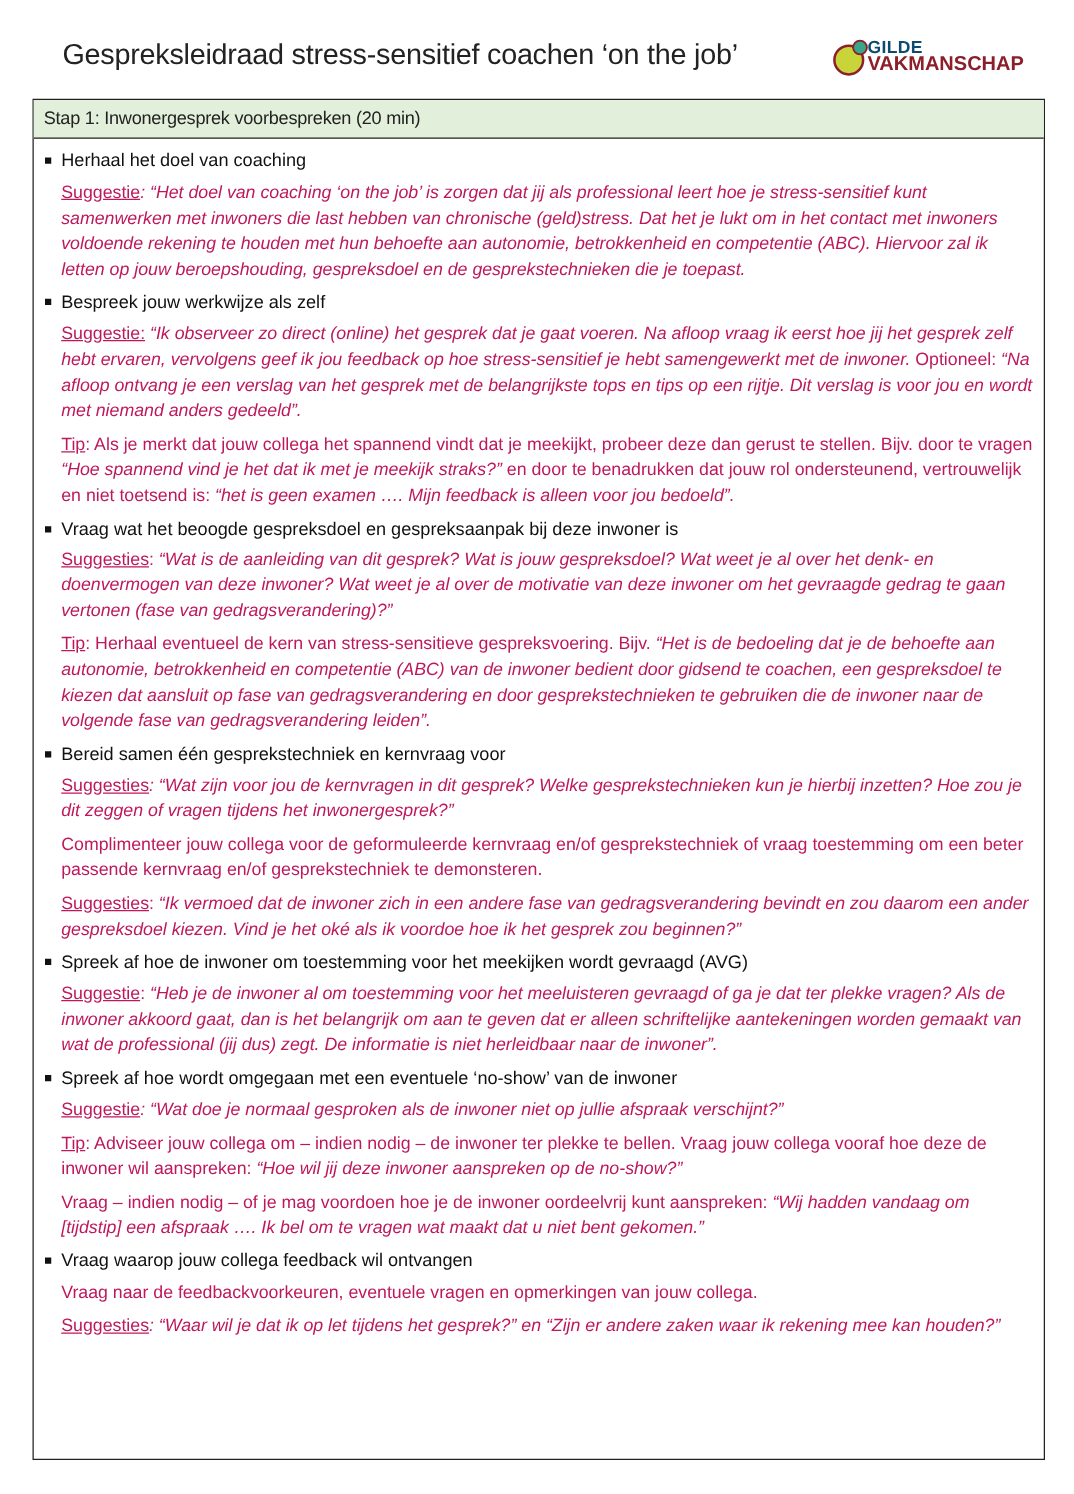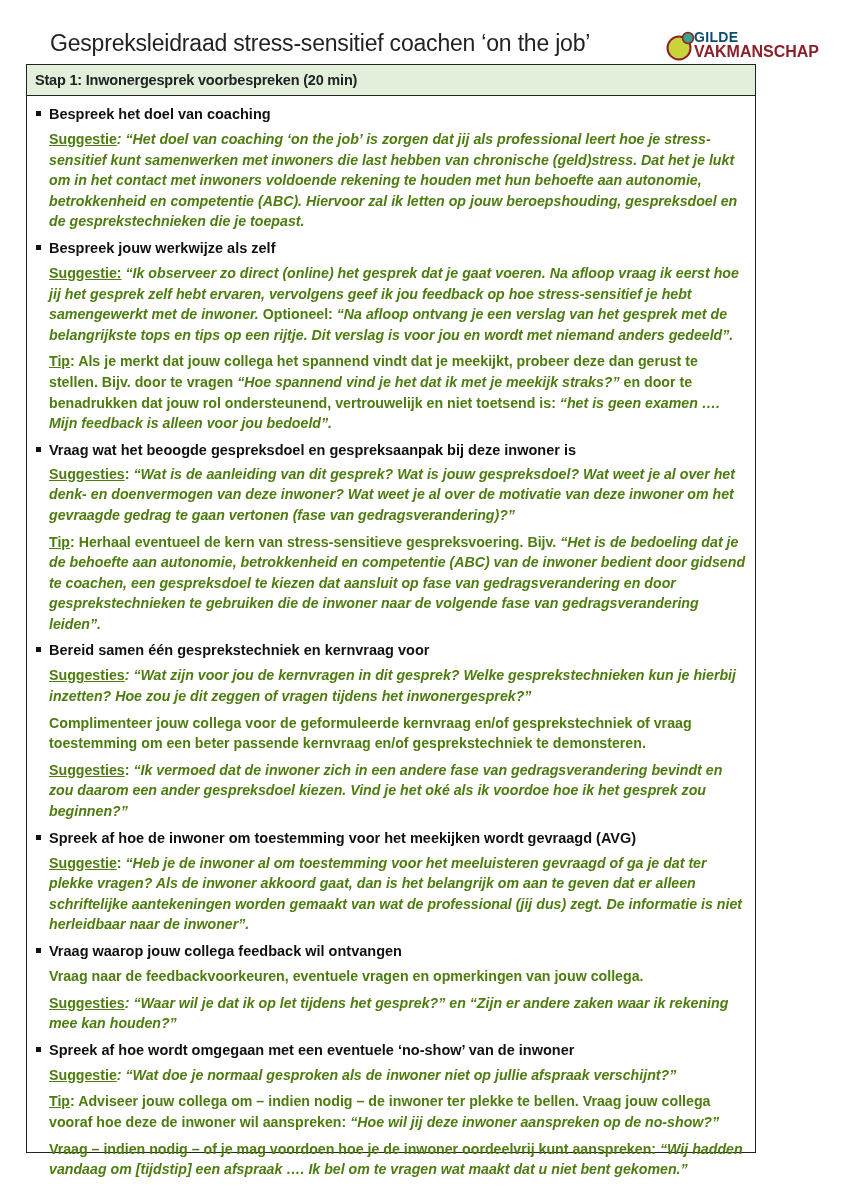--- a/index.html
+++ b/index.html
@@ -11,38 +11,38 @@
     position: absolute; left: 50px; top: 30px;
     font-size: 23px; font-weight: normal; color: #222;
     letter-spacing: -0.2px;
   }
   .logo { position: absolute; left: 666px; top: 28px; width: 170px; height: 40px; }
   .logo svg { position: absolute; left: 0; top: 0; }
   .logo .l1 { position: absolute; left: 28px; top: 1px; font-size: 14px; color: #0c4a6e; font-weight: bold; letter-spacing: 0.3px; }
   .logo .l2 { position: absolute; left: 28px; top: 15px; font-size: 16px; color: #8b1f2a; font-weight: bold; letter-spacing: 0px; }
 
   .box {
-    position: absolute; left: 26px; top: 64px; width: 730px; height: 1089px;
-    border: 1.5px solid #222; box-sizing: border-box; font-weight: bold;
+    position: absolute; left: 26px; top: 79px; width: 810px; height: 1089px;
+    border: 1.5px solid #222; box-sizing: border-box;
   }
   .box-header {
     height: 30px; background: #e2efda; border-bottom: 1.5px solid #222;
     font-size: 14.5px; line-height: 30px; padding-left: 8px; color: #222;
     letter-spacing: -0.2px;
   }
   .content { padding: 8px 8px 0 8px; font-size: 14.2px; line-height: 20.6px; }
   .section { margin-bottom: 6px; }
   .bullet {
     position: relative; padding-left: 14px; color: #111; font-size: 14.5px;
     margin-bottom: 5px; line-height: 20px;
   }
   .bullet::before {
     content: ""; position: absolute; left: 1px; top: 7px; width: 5px; height: 5px; background: #111;
   }
-  .para { padding-left: 14px; margin-bottom: 6px; color: #4d7c0f; }
+  .para { padding-left: 14px; margin-bottom: 6px; color: #be185d; }
   .para.tight { margin-bottom: 0; }
   .u { text-decoration: underline; }
   .i { font-style: italic; }
 </style>
 </head>
 <body>
 
 <div class="title">Gespreksleidraad stress-sensitief coachen ‘on the job’</div>
 
 <div class="logo">
@@ -52,21 +52,21 @@
   </svg>
   <span class="l1">GILDE</span>
   <span class="l2">VAKMANSCHAP</span>
 </div>
 
 <div class="box">
   <div class="box-header">Stap 1: Inwonergesprek voorbespreken (20 min)</div>
   <div class="content">
 
     <div class="section">
-      <div class="bullet">Bespreek het doel van coaching</div>
+      <div class="bullet">Herhaal het doel van coaching</div>
       <div class="para"><span class="u">Suggestie</span><span class="i">: </span><span class="i">“Het doel van coaching ‘on the job’ is zorgen dat jij als professional leert hoe je stress-sensitief kunt samenwerken met inwoners die last hebben van chronische (geld)stress. Dat het je lukt om in het contact met inwoners voldoende rekening te houden met hun behoefte aan autonomie, betrokkenheid en competentie (ABC). Hiervoor zal ik letten op jouw beroepshouding, gespreksdoel en de gesprekstechnieken die je toepast.</span></div>
     </div>
 
     <div class="section">
       <div class="bullet">Bespreek jouw werkwijze als zelf</div>
       <div class="para"><span class="u">Suggestie:</span><span> </span><span class="i">“Ik observeer zo direct (online) het gesprek dat je gaat voeren. Na afloop vraag ik eerst hoe jij het gesprek zelf hebt ervaren, vervolgens geef ik jou feedback op hoe stress-sensitief je hebt samengewerkt met de inwoner.</span><span> Optioneel: </span><span class="i">“Na afloop ontvang je een verslag van het gesprek met de belangrijkste tops en tips op een rijtje. Dit verslag is voor jou en wordt met niemand anders gedeeld”.</span></div>
       <div class="para"><span class="u">Tip</span><span>: </span><span>Als je merkt dat jouw collega het spannend vindt dat je meekijkt, probeer deze dan gerust te stellen. Bijv. door te vragen </span><span class="i">“Hoe spannend vind je het dat ik met je meekijk straks?”</span><span> en door te benadrukken dat jouw rol ondersteunend, vertrouwelijk en niet toetsend is: </span><span class="i">“het is geen examen …. Mijn feedback is alleen voor jou bedoeld”.</span></div>
     </div>
 
     <div class="section">
@@ -81,26 +81,26 @@
       <div class="para"><span>Complimenteer jouw collega voor de geformuleerde kernvraag en/of gesprekstechniek of vraag toestemming om een beter passende kernvraag en/of gesprekstechniek te demonsteren.</span></div>
       <div class="para"><span class="u">Suggesties</span><span>: </span><span class="i">“Ik vermoed dat de inwoner zich in een andere fase van gedragsverandering bevindt en zou daarom een ander gespreksdoel kiezen. Vind je het oké als ik voordoe hoe ik het gesprek zou beginnen?”</span></div>
     </div>
 
     <div class="section">
       <div class="bullet">Spreek af hoe de inwoner om toestemming voor het meekijken wordt gevraagd (AVG)</div>
       <div class="para"><span class="u">Suggestie</span><span>: </span><span class="i">“Heb je de inwoner al om toestemming voor het meeluisteren gevraagd of ga je dat ter plekke vragen? Als de inwoner akkoord gaat, dan is het belangrijk om aan te geven dat er alleen schriftelijke aantekeningen worden gemaakt van wat de professional (jij dus) zegt. De informatie is niet herleidbaar naar de inwoner”.</span></div>
     </div>
 
     <div class="section">
-      <div class="bullet">Vraag waarop jouw collega feedback wil ontvangen</div>
-      <div class="para"><span>Vraag naar de feedbackvoorkeuren, eventuele vragen en opmerkingen van jouw collega.</span></div>
-      <div class="para tight"><span class="u">Suggesties</span><span class="i">: </span><span class="i">“Waar wil je dat ik op let tijdens het gesprek?” en “Zijn er andere zaken waar ik rekening mee kan houden?”</span></div>
-    </div>
-
-    <div class="section">
       <div class="bullet">Spreek af hoe wordt omgegaan met een eventuele ‘no-show’ van de inwoner</div>
       <div class="para"><span class="u">Suggestie</span><span class="i">: </span><span class="i">“Wat doe je normaal gesproken als de inwoner niet op jullie afspraak verschijnt?”</span></div>
       <div class="para"><span class="u">Tip</span><span>: </span><span>Adviseer jouw collega om – indien nodig – de inwoner ter plekke te bellen. Vraag jouw collega vooraf hoe deze de inwoner wil aanspreken: </span><span class="i">“Hoe wil jij deze inwoner aanspreken op de no-show?”</span></div>
       <div class="para"><span>Vraag – indien nodig – of je mag voordoen hoe je de inwoner oordeelvrij kunt aanspreken: </span><span class="i">“Wij hadden vandaag om [tijdstip] een afspraak …. Ik bel om te vragen wat maakt dat u niet bent gekomen.”</span></div>
     </div>
 
+    <div class="section">
+      <div class="bullet">Vraag waarop jouw collega feedback wil ontvangen</div>
+      <div class="para"><span>Vraag naar de feedbackvoorkeuren, eventuele vragen en opmerkingen van jouw collega.</span></div>
+      <div class="para tight"><span class="u">Suggesties</span><span class="i">: </span><span class="i">“Waar wil je dat ik op let tijdens het gesprek?” en “Zijn er andere zaken waar ik rekening mee kan houden?”</span></div>
+    </div>
+
   </div>
 </div>
 
 </body></html>

